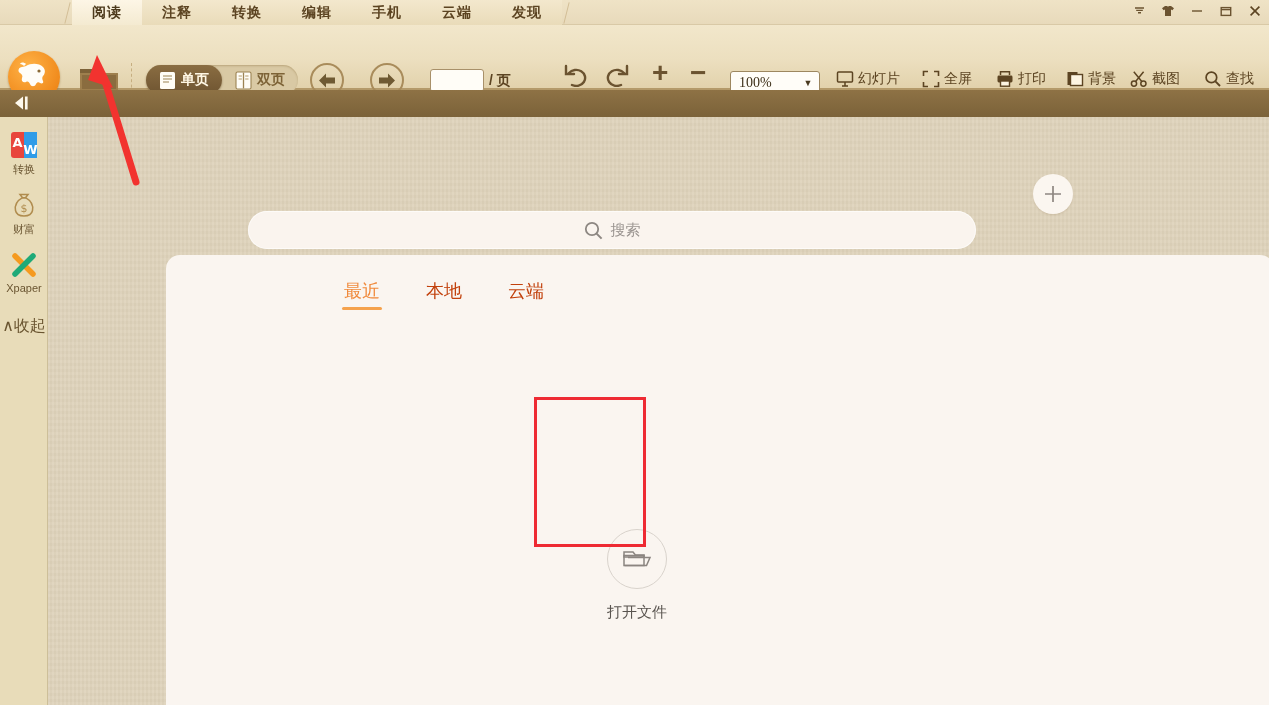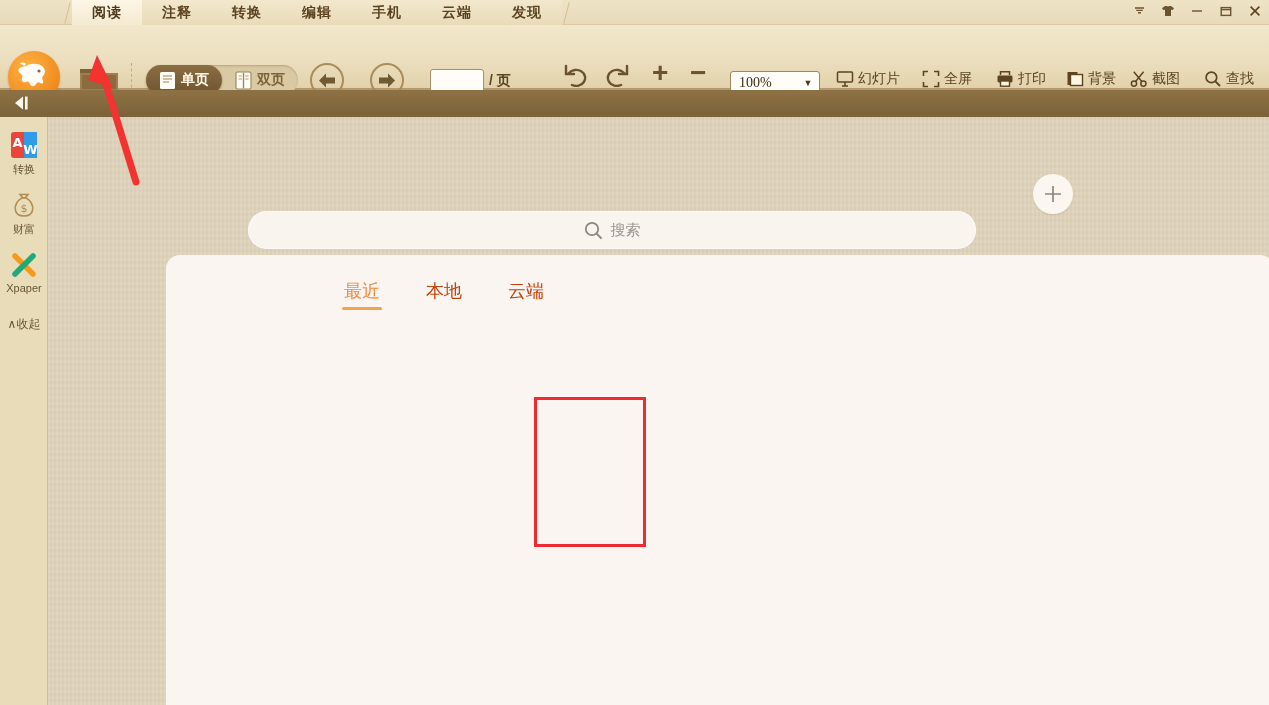--- a/index.html
+++ b/index.html
@@ -182,21 +182,21 @@
     display: flex; flex-direction: column; align-items: center;
     cursor: pointer;
   }
   .sb-label {
     margin-top: 3px; font-size: 11px; color: #6a5531; letter-spacing: 0;
     white-space: nowrap;
   }
   .sb-ico { width: 28px; height: 28px; display: block; }
   .sb-collapse {
     margin-top: 22px; width: 48px; text-align: center;
-    font-size: 12px; color: #6a5531; cursor: pointer;
+    font-size: 16px; color: #6a5531; cursor: pointer;
   }
 
   
   .content {
     position: absolute; left: 48px; top: 117px;
     width: 1221px; height: 588px;
     background: #ded2ba;
   }
   .content::before {
     
@@ -519,20 +519,30 @@
           <span>最近</span>
         </div>
         <div class="tab">
           <span>本地</span>
         </div>
         <div class="tab">
           <span>云端</span>
         </div>
       </div>
 
+      <div class="open-card">
+        <div class="open-circle">
+          <svg width="30" height="26" viewBox="0 0 30 26">
+            <path d="M2 6h9l2.4 3H22v2H2z" stroke="#8b8580" stroke-width="1.5" fill="none"></path>
+            <path d="M2 9.5h20v10H2z" stroke="#8b8580" stroke-width="1.5" fill="none"></path>
+            <path d="M6 11.5h22l-3.5 8H2.5" stroke="#8b8580" stroke-width="1.5" fill="none"></path>
+          </svg>
+        </div>
+        <div class="open-label">打开文件</div>
+      </div>
 
     </div>
 
     <div class="annot-box"></div>
   </div>
 
   <svg class="arrow-annot">
     <g>
       <path d="M136 182 L104 78" stroke="#f2332f" stroke-width="7" stroke-linecap="round" fill="none"></path>
       <path d="M97 55 L113 88 L88 80 Z" fill="#f2332f"></path>

